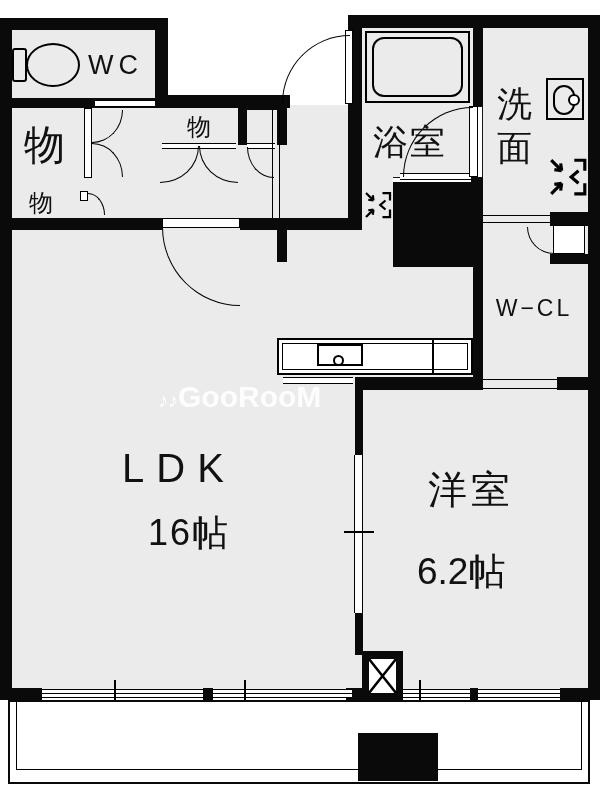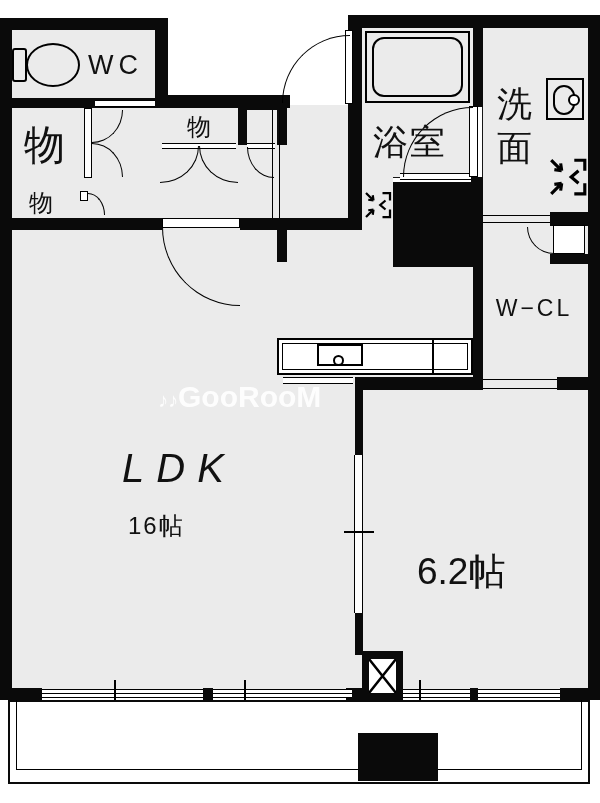--- a/index.html
+++ b/index.html
@@ -165,17 +165,18 @@
   <div style="position:absolute;left:16px;top:700px;width:566px;height:70px;border-left:1.5px solid #000;border-right:1.5px solid #000;border-bottom:1.5px solid #000;box-sizing:border-box;"></div>
   <div class="wall" style="left:358px;top:733px;width:80px;height:48px;"></div>
 
   <div class="lbl" style="left:88px;top:50px;font-size:27px;letter-spacing:5px;">WC</div>
   <div class="lbl" style="left:24px;top:122px;font-size:41px;">物</div>
   <div class="lbl" style="left:29px;top:189px;font-size:24px;">物</div>
   <div class="lbl" style="left:187px;top:113px;font-size:24px;">物</div>
   <div class="lbl stack" style="left:497px;top:82px;width:40px;font-size:35px;line-height:1.25;">洗面</div>
   <div class="lbl" style="left:373px;top:122px;font-size:35px;letter-spacing:2px;">浴室</div>
   <div class="lbl" style="left:480px;top:295px;width:108px;text-align:center;font-size:23px;letter-spacing:3px;">W−CL</div>
-  <div class="lbl" style="left:122px;top:445px;font-size:40px;letter-spacing:12px;font-style:italic;">LDK</div>
-  <div class="lbl" style="left:128px;top:512px;font-size:24px;letter-spacing:2px;">16帖</div>
+  <div class="lbl" style="left:122px;top:445px;font-size:40px;letter-spacing:12px;">LDK</div>
+  <div class="lbl" style="left:148px;top:512px;font-size:36px;letter-spacing:2px;">16帖</div>
+  <div class="lbl" style="left:428px;top:468px;font-size:39px;letter-spacing:4px;">洋室</div>
   <div class="lbl" style="left:417px;top:551px;font-size:37px;">6.2帖</div>
 
 </div>
 
 </body></html>

